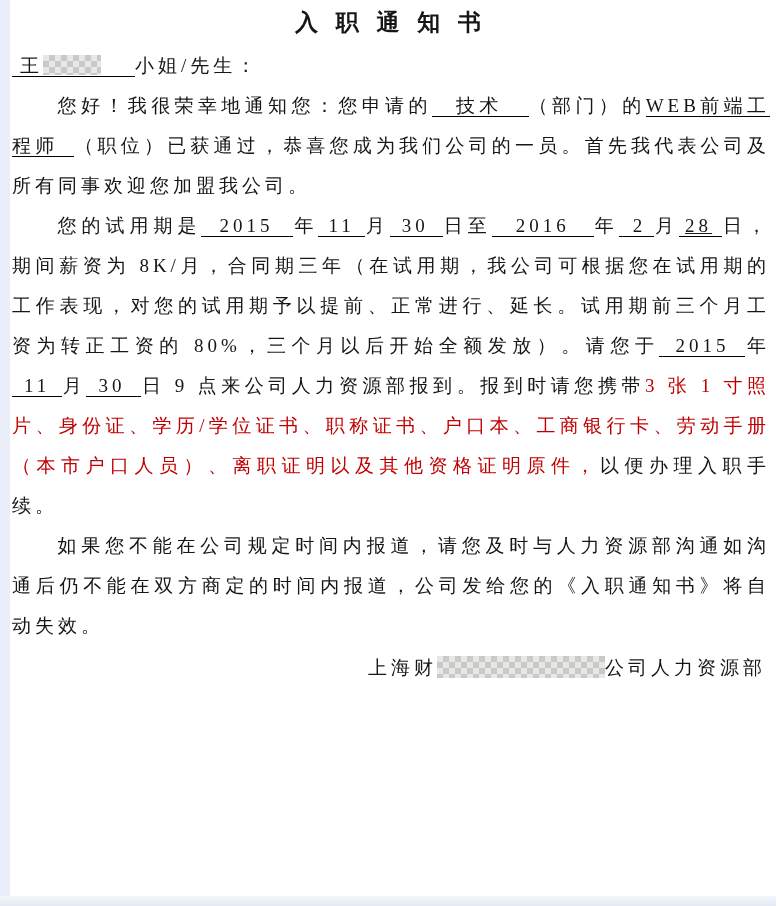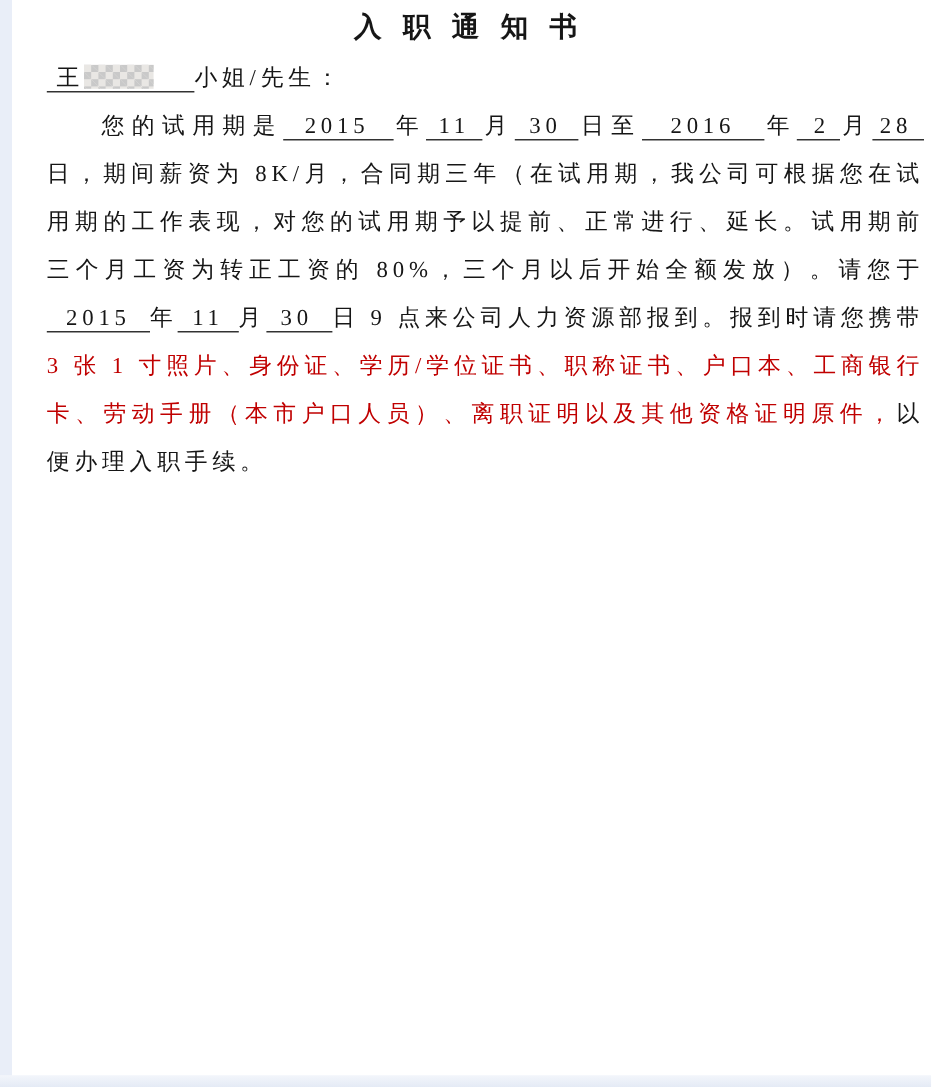--- a/index.html
+++ b/index.html
@@ -31,37 +31,36 @@
     font-weight: bold;
     letter-spacing: 6px;
     line-height: 38px;
     margin-bottom: 4px;
   }
   .para, .salutation {
     font-size: 19px;
     line-height: 40px;
     letter-spacing: 4px;
     text-align: justify;
-    margin-left: 27px;
   }
   .para { text-indent: 2.4em; }
   .salutation { text-indent: 0; }
   .blank {
     border-bottom: 1px solid #000;
     text-align: center;
   }
   .b-name  { padding-left: 8px;  padding-right: 34px; }
   .b-dept  { padding-left: 24px; padding-right: 26px; }
   .b-pos   { padding-right: 16px; }
   .b-y1    { padding-left: 18px; padding-right: 20px; }
   .b-m1    { padding-left: 10px; padding-right: 10px; }
   .b-d1    { padding-left: 12px; padding-right: 14px; }
   .b-y2    { padding-left: 24px; padding-right: 24px; }
   .b-m2    { padding-left: 14px; padding-right: 8px; }
-  .b-d2    { padding-left: 6px;  padding-right: 10px; }
+  .b-d2    { padding-left: 6px;  padding-right: 10px; text-decoration: underline; }
   .b-y3    { padding-left: 16px; padding-right: 16px; }
   .b-m3    { padding-left: 12px; padding-right: 12px; }
   .b-d3    { padding-left: 12px; padding-right: 16px; }
   .red { color: #c00000; }
   .mosaic {
     display: inline-block;
     vertical-align: -3px;
     background:
       linear-gradient(45deg, #c9c9c9 25%, transparent 25%, transparent 75%, #c9c9c9 75%) 0 0 / 12px 12px,
       linear-gradient(45deg, #c9c9c9 25%, #e9e7e4 25%, #e9e7e4 75%, #c9c9c9 75%) 6px 6px / 12px 12px;
@@ -85,22 +84,25 @@
 <div class="page">
   <div class="edge-left"></div>
   <div class="edge-bottom"></div>
 
   <div class="content">
 
     <div class="title">入 职 通 知 书</div>
 
     <div class="salutation"><span class="blank b-name"><span>王</span><span class="mosaic m-name"></span></span><span>小姐/先生：</span></div>
 
+    <div class="para"><span>您好！我很荣幸地通知您：您申请的</span><span class="blank b-dept">技术</span><span>（部门）的</span><span class="blank b-pos">WEB前端工程师</span><span>（职位）已获通过，恭喜您成为我们公司的一员。首先我代表公司及所有同事欢迎您加盟我公司。</span></div>
 
     <div class="para"><span>您的试用期是</span><span class="blank b-y1">2015</span><span>年</span><span class="blank b-m1">11</span><span>月</span><span class="blank b-d1">30</span><span>日至</span><span class="blank b-y2">2016</span><span>年</span><span class="blank b-m2">2</span><span>月</span><span class="blank b-d2">28</span><span>日，期间薪资为 8K/月，合同期三年（在试用期，我公司可根据您在试用期的工作表现，对您的试用期予以提前、正常进行、延长。试用期前三个月工资为转正工资的 80%，三个月以后开始全额发放）。请您于</span><span class="blank b-y3">2015</span><span>年</span><span class="blank b-m3">11</span><span>月</span><span class="blank b-d3">30</span><span>日 9 点来公司人力资源部报到。报到时请您携带</span><span class="red">3 张 1 寸照片、身份证、学历/学位证书、职称证书、户口本、工商银行卡、劳动手册（本市户口人员）、离职证明以及其他资格证明原件，</span><span>以便办理入职手续。</span></div>
 
+    <div class="para">如果您不能在公司规定时间内报道，请您及时与人力资源部沟通如沟通后仍不能在双方商定的时间内报道，公司发给您的《入职通知书》将自动失效。</div>
 
 
     <div class="signature">
+      <div class="sig-line"><span>上海财</span><span class="mosaic m-company"></span><span>公司人力资源部</span></div>
     </div>
 
   </div>
 </div>
 
 </body></html>

